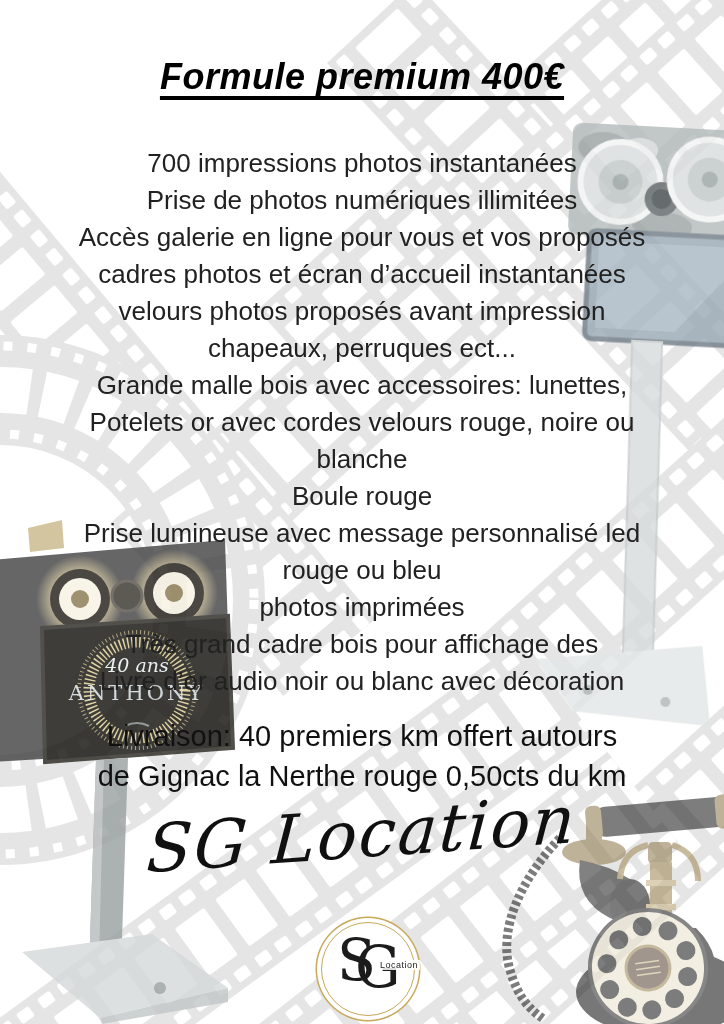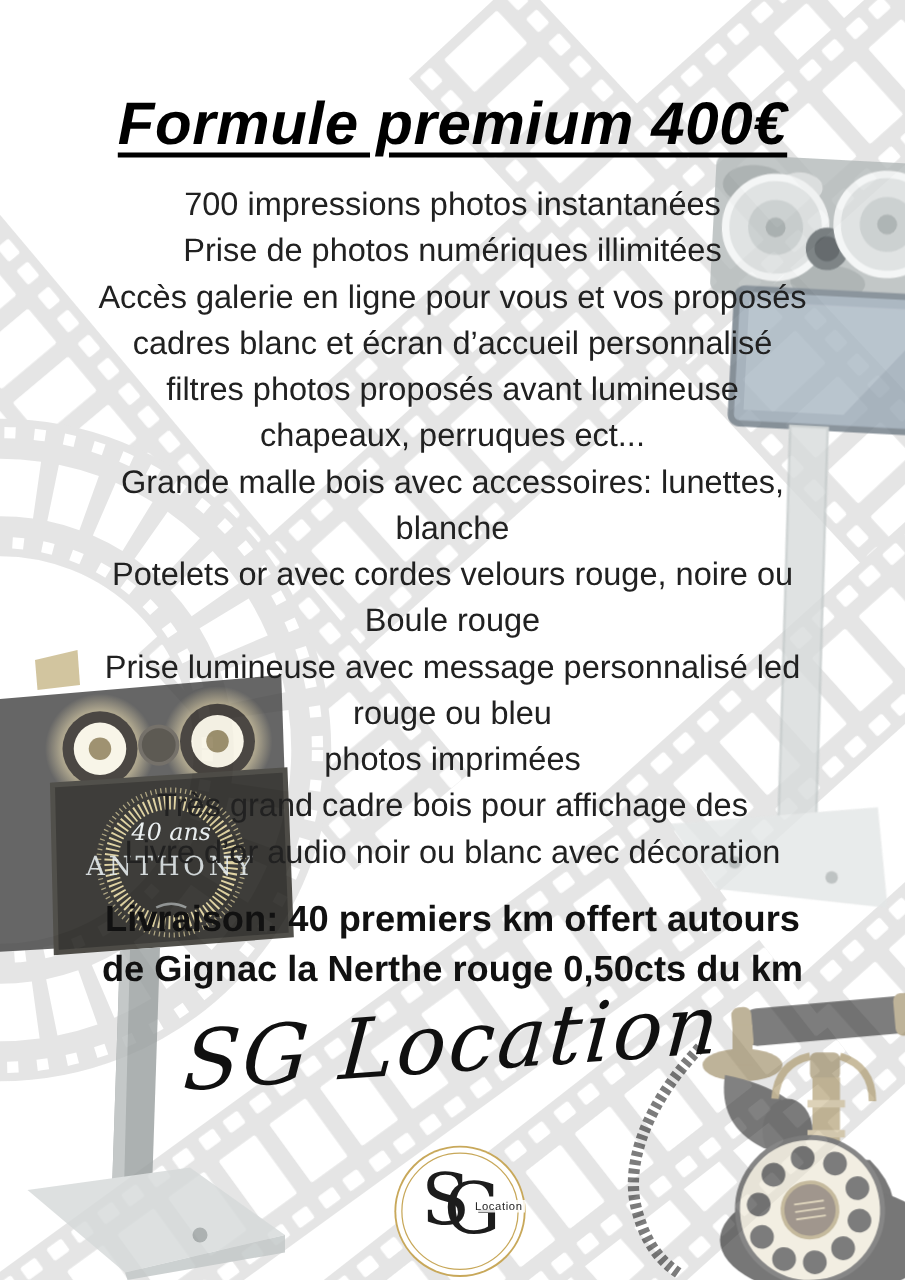--- a/index.html
+++ b/index.html
@@ -4,33 +4,33 @@
 <style>
   html,body{margin:0;padding:0;background:#888;}
   .page{
     position:relative;width:724px;height:1024px;margin:0 auto;
     background:#ffffff;overflow:hidden;
     font-family:"Liberation Sans",sans-serif;color:#1f1f1f;
   }
   svg.bg{position:absolute;left:0;top:0;z-index:1;}
   .layer{position:absolute;left:0;right:0;z-index:3;text-align:center;}
   .title{
-    top:72px;font-size:48px;font-weight:bold;font-style:italic;color:#000;
+    top:56px;font-size:36px;font-weight:bold;font-style:italic;color:#000;
     letter-spacing:.5px;
   }
   .title span{
     text-decoration:underline;text-decoration-thickness:4px;text-underline-offset:7px;
   }
   .features{top:145px;text-align:center;}
   .features .line{
     font-size:26px;line-height:37px;white-space:nowrap;color:#212121;
   }
   .delivery{top:716px;}
   .delivery .line{
-    font-size:29px;line-height:40px;font-weight:bold;white-space:nowrap;color:#111;
+    font-size:29px;line-height:40px;font-weight:normal;white-space:nowrap;color:#111;
   }
   .signature{
     top:796px;z-index:3;
     font-family:"DejaVu Serif",serif;font-style:italic;font-size:66px;color:#101010;
     transform:rotate(-4deg) skewX(-8deg);letter-spacing:2px;
   }
   .logo{
     position:absolute;left:321px;top:922px;width:92px;height:92px;z-index:4;
     border-radius:50%;background:#fff;border:1.5px solid #c8a85a;
     box-shadow:0 0 0 4px #fff,0 0 0 5.5px #c8a85a;
@@ -168,26 +168,26 @@
   </svg>
 
   <div class="layer title">
     <span>Formule premium 400€</span>
   </div>
 
   <div class="layer features">
       <div class="line">700 impressions photos instantanées</div>
       <div class="line">Prise de photos numériques illimitées</div>
       <div class="line">Accès galerie en ligne pour vous et vos proposés</div>
-      <div class="line">cadres blanc et écran d’accueil personnalisé</div>
-      <div class="line">filtres photos proposés avant lumineuse</div>
+      <div class="line">cadres photos et écran d’accueil instantanées</div>
+      <div class="line">velours photos proposés avant impression</div>
       <div class="line">chapeaux, perruques ect...</div>
       <div class="line">Grande malle bois avec accessoires: lunettes,</div>
+      <div class="line">Potelets or avec cordes velours rouge, noire ou</div>
       <div class="line">blanche</div>
-      <div class="line">Potelets or avec cordes velours rouge, noire ou</div>
       <div class="line">Boule rouge</div>
       <div class="line">Prise lumineuse avec message personnalisé led</div>
       <div class="line">rouge ou bleu</div>
       <div class="line">photos imprimées</div>
       <div class="line">Très grand cadre bois pour affichage des</div>
       <div class="line">Livre d’or audio noir ou blanc avec décoration</div>
     </div>
 
   <div class="layer delivery">
       <div class="line">Livraison: 40 premiers km offert autours</div>

